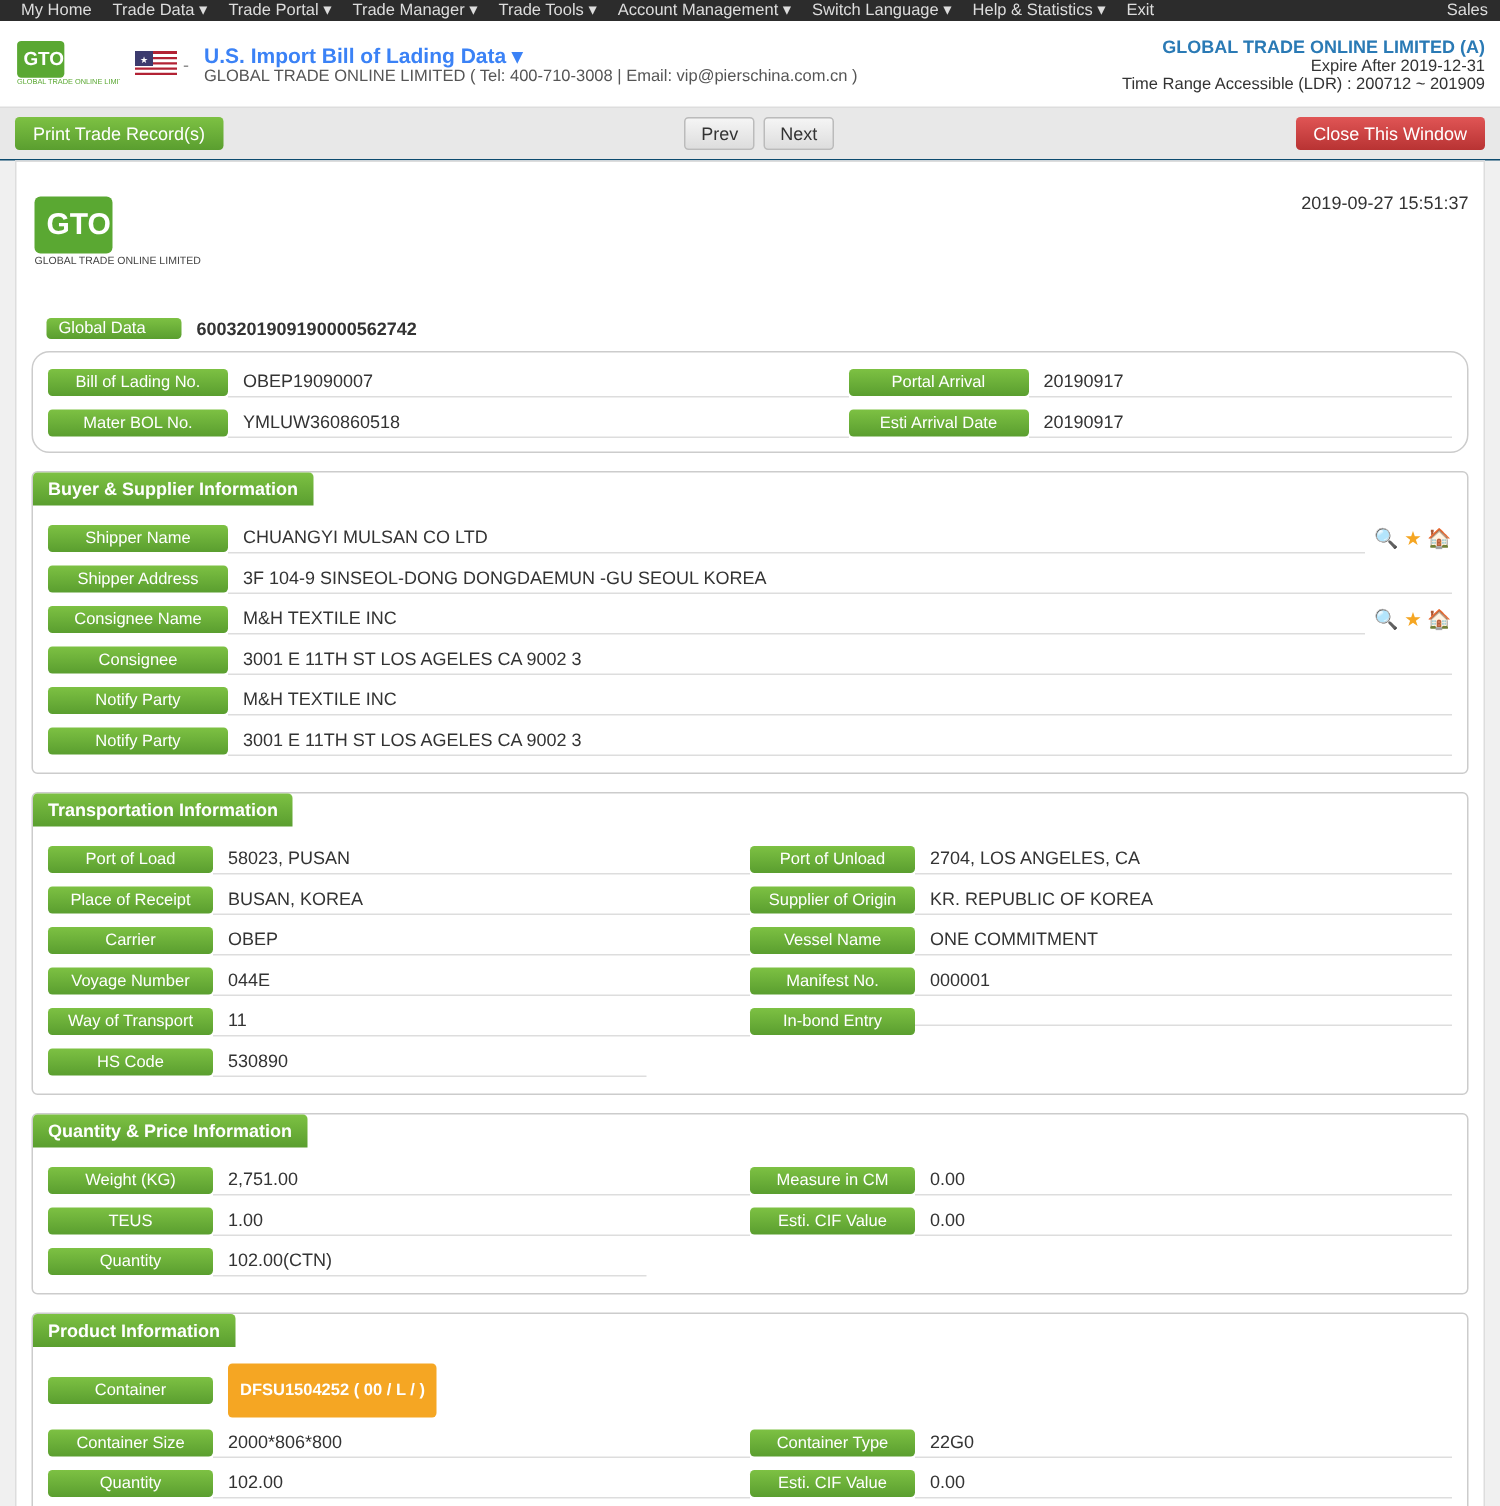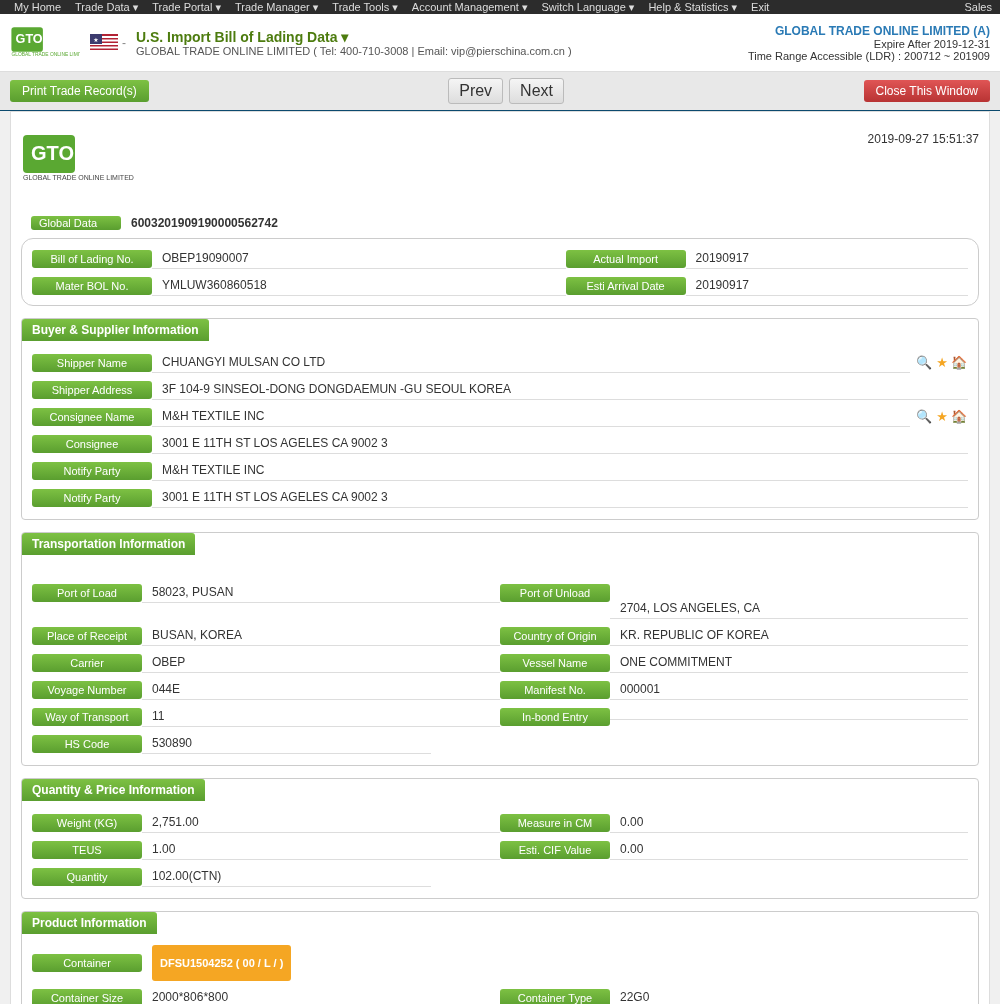--- a/index.html
+++ b/index.html
@@ -11,31 +11,31 @@
     .nav-item { color: #ddd; cursor: pointer; padding: 0 6px; line-height: 22px; }
     .top-nav-right { color: #ddd; cursor: pointer; }
 
     
     .header-bar { background: #fff; display: flex; align-items: center; justify-content: space-between; padding: 4px 10px; border-bottom: 1px solid #ddd; height: 58px; }
     .header-left { display: flex; align-items: center; gap: 10px; }
     .logo-box { display: flex; align-items: center; }
     .logo-svg { width: 70px; height: 44px; }
     .flag-area { display: flex; align-items: center; gap: 4px; }
     .header-title-area { display: flex; flex-direction: column; }
-    .header-title { font-size: 14px; font-weight: bold; color: #4d7c0f; }
+    .header-title { font-size: 14px; font-weight: bold; color: #3b82f6; }
     .header-subtitle { font-size: 11px; color: #555; }
     .header-right { text-align: right; font-size: 11px; }
     .header-right .company-name { color: #2a7ab5; font-weight: bold; font-size: 12px; }
     .header-right .expire { color: #333; }
     .header-right .time-range { color: #333; }
 
     
     .toolbar { background: #e8e8e8; padding: 6px 10px; display: flex; align-items: center; gap: 6px; border-bottom: 1px solid #0c4a6e; }
     .btn-green { background: linear-gradient(to bottom, #7dc143, #5a9e2f); color: #fff; border: none; padding: 4px 12px; border-radius: 3px; cursor: pointer; font-size: 12px; }
-    .btn-nav { background: linear-gradient(to bottom, #f5f5f5, #ddd); color: #333; border: 1px solid #bbb; padding: 3px 10px; border-radius: 3px; cursor: pointer; font-size: 16px; }
+    .btn-nav { background: linear-gradient(to bottom, #f5f5f5, #ddd); color: #333; border: 1px solid #bbb; padding: 3px 10px; border-radius: 3px; cursor: pointer; font-size: 12px; }
     .btn-red { background: linear-gradient(to bottom, #e05555, #b83333); color: #fff; border: none; padding: 4px 12px; border-radius: 3px; cursor: pointer; font-size: 12px; }
     .spacer { flex: 1; }
 
     
     .doc-header { display: flex; justify-content: space-between; align-items: flex-start; padding: 10px 0; margin-bottom: 8px; }
     .doc-timestamp { font-size: 12px; color: #333; }
 
     
     .section { border: 1px solid #ccc; border-radius: 4px; margin-bottom: 12px; padding: 0 0 8px 0; }
     .section-title-bar { background: linear-gradient(to bottom, #7dc143, #5a9e2f); color: #fff; padding: 4px 10px; border-radius: 3px 3px 0 0; font-size: 12px; font-weight: bold; display: inline-block; margin: 0 0 8px 0; }
@@ -149,21 +149,21 @@
 
   <div class="global-row">
     <span class="global-label">Global Data</span>
     <span class="global-value">6003201909190000562742</span>
   </div>
 
   <div style="border:1px solid #ccc; border-radius:12px; margin-bottom:12px; padding: 6px 0;">
     <div class="data-row">
       <span class="field-label">Bill of Lading No.</span>
       <span class="field-value" style="flex:1.5;">OBEP19090007</span>
-      <span class="field-label">Actual Import</span>
+      <span class="field-label">Portal Arrival</span>
       <span class="field-value">20190917</span>
     </div>
     <div class="data-row">
       <span class="field-label">Mater BOL No.</span>
       <span class="field-value" style="flex:1.5;">YMLUW360860518</span>
       <span class="field-label">Esti Arrival Date</span>
       <span class="field-value">20190917</span>
     </div>
   </div>
 
@@ -204,26 +204,26 @@
       <span class="field-value">3001 E 11TH ST LOS AGELES CA 9002 3</span>
     </div>
   </div>
 
   <div class="section">
     <div class="section-title-bar">Transportation Information</div>
     <div class="data-row">
       <span class="field-label" style="min-width:110px;">Port of Load</span>
       <span class="field-value" style="flex:1;">58023, PUSAN</span>
       <span class="field-label" style="min-width:110px;">Port of Unload</span>
-      <span class="field-value" style="flex:1;margin-top:32px;">2704, LOS ANGELES, CA</span>
+      <span class="field-value" style="flex:1;">2704, LOS ANGELES, CA</span>
     </div>
     <div class="data-row">
       <span class="field-label" style="min-width:110px;">Place of Receipt</span>
       <span class="field-value" style="flex:1;">BUSAN, KOREA</span>
-      <span class="field-label" style="min-width:110px;">Country of Origin</span>
+      <span class="field-label" style="min-width:110px;">Supplier of Origin</span>
       <span class="field-value" style="flex:1;">KR. REPUBLIC OF KOREA</span>
     </div>
     <div class="data-row">
       <span class="field-label" style="min-width:110px;">Carrier</span>
       <span class="field-value" style="flex:1;">OBEP</span>
       <span class="field-label" style="min-width:110px;">Vessel Name</span>
       <span class="field-value" style="flex:1;">ONE COMMITMENT</span>
     </div>
     <div class="data-row">
       <span class="field-label" style="min-width:110px;">Voyage Number</span>

